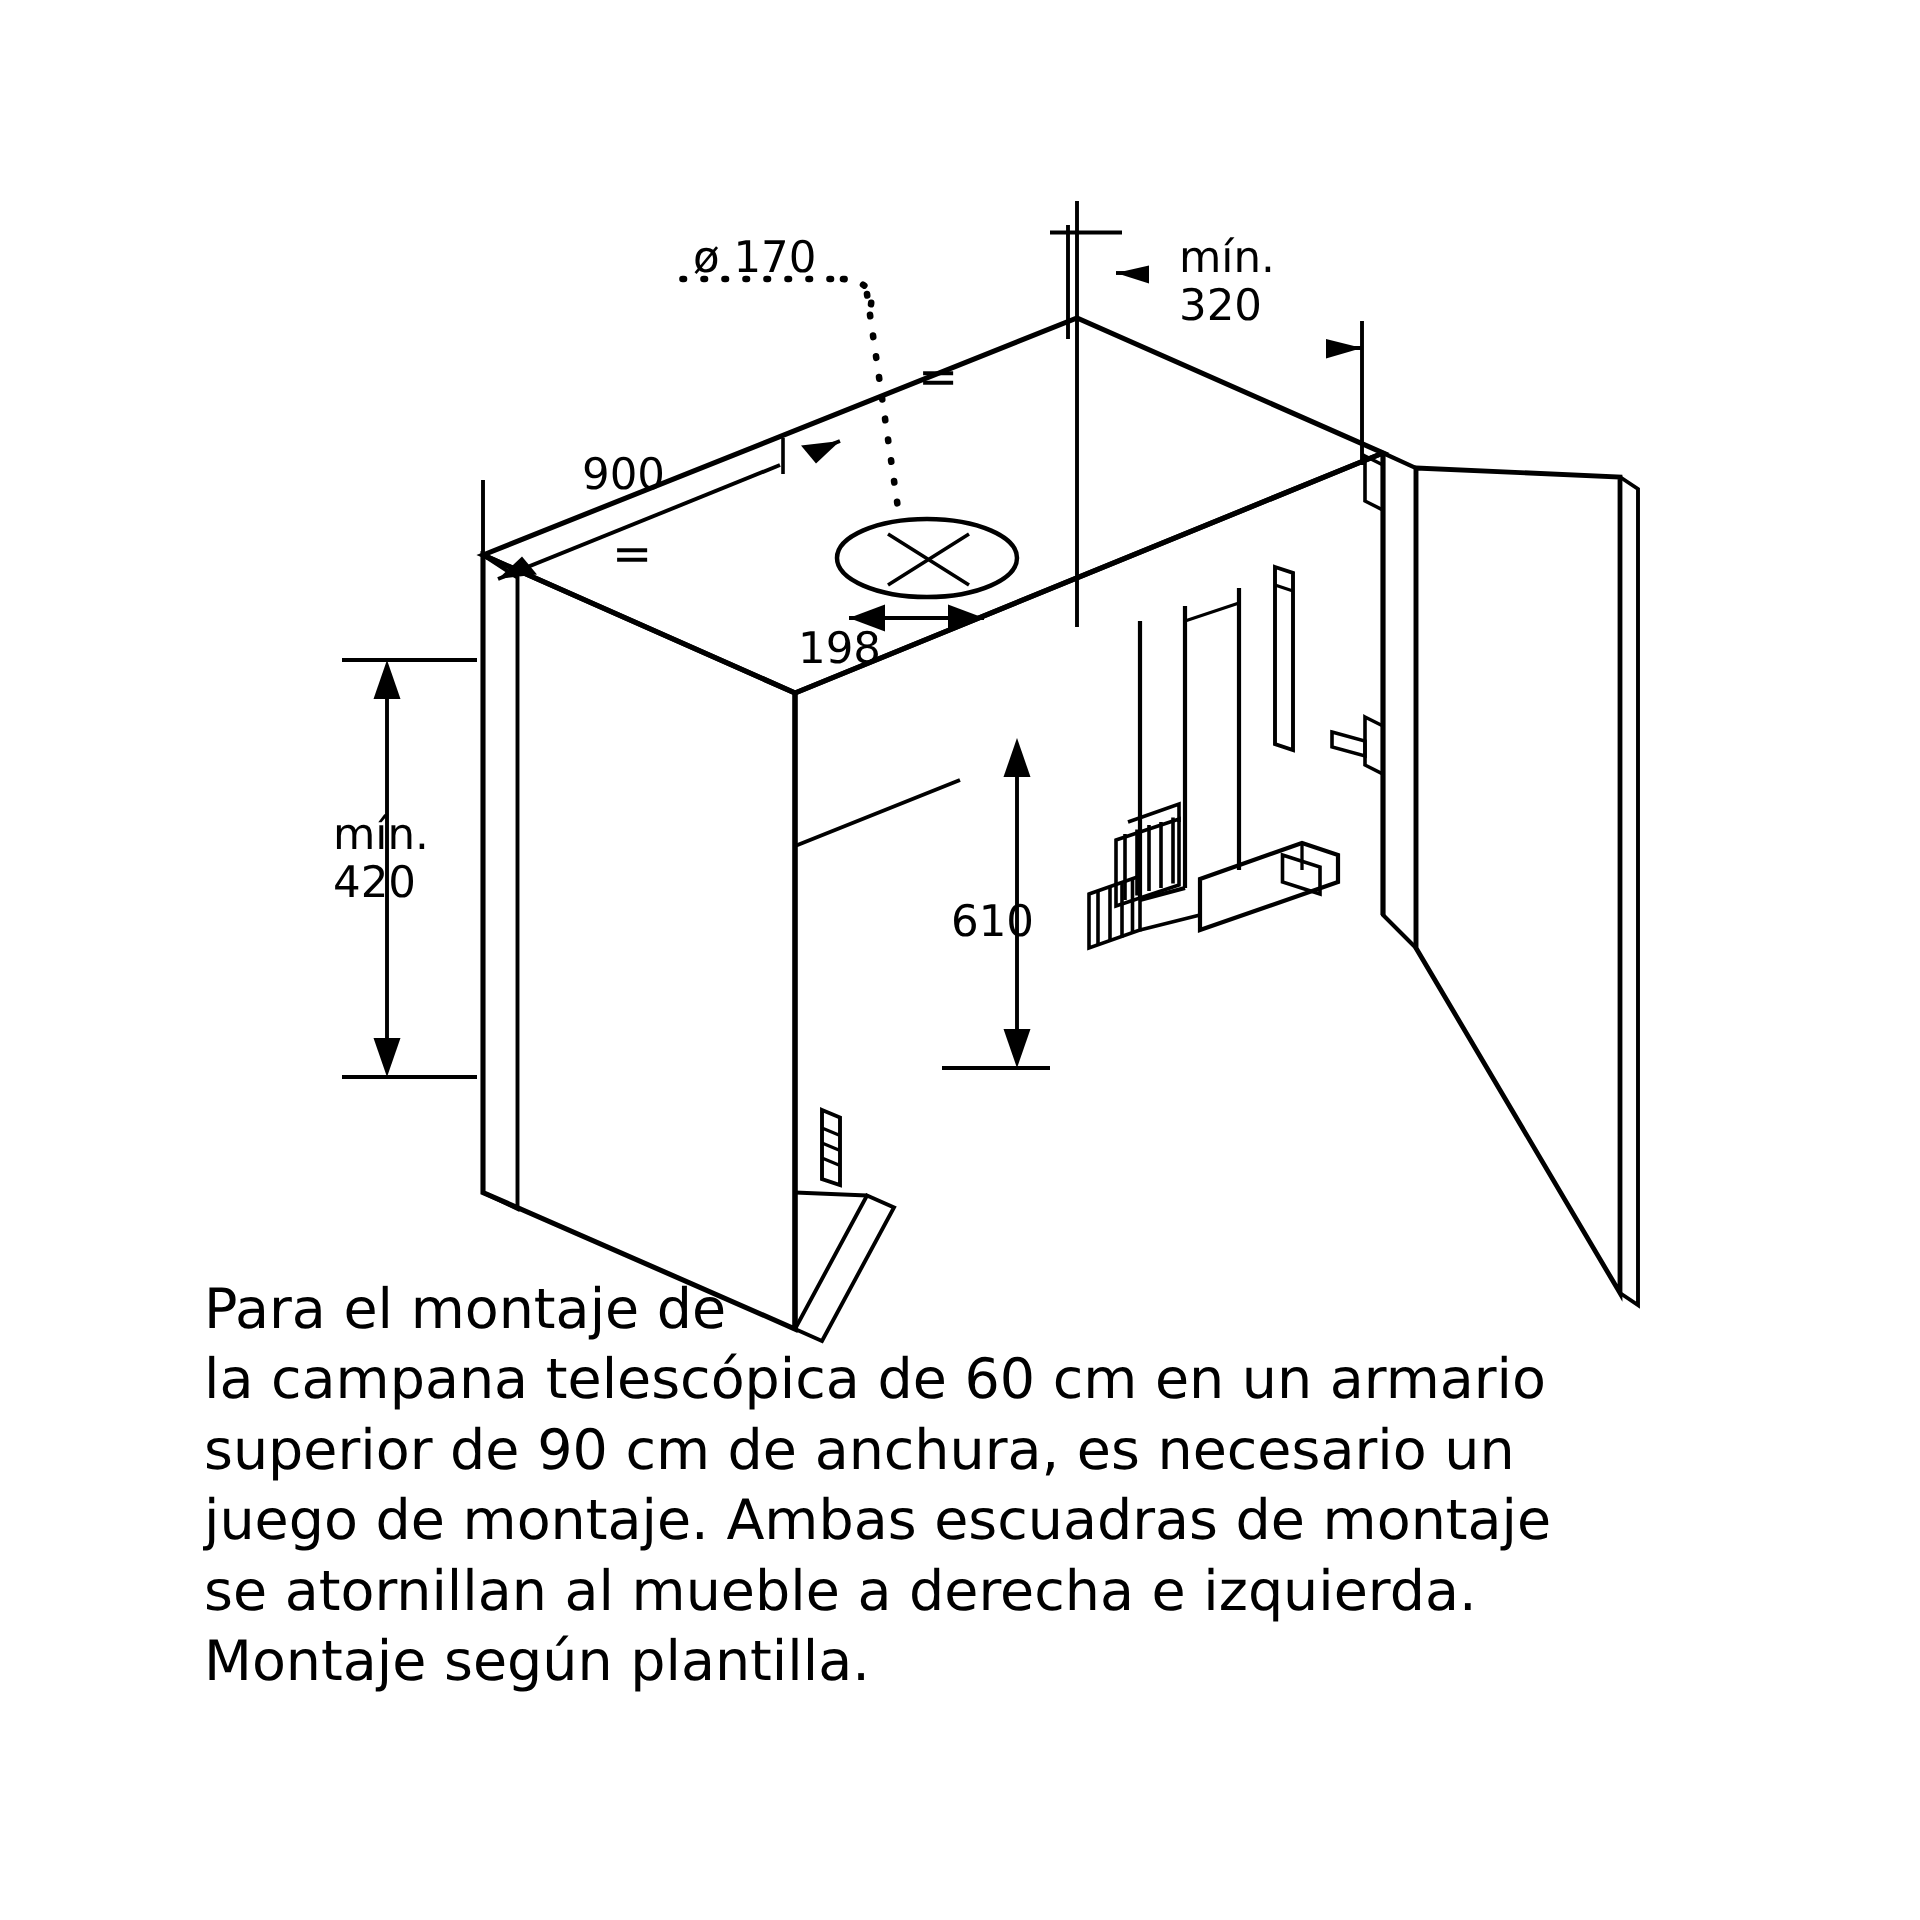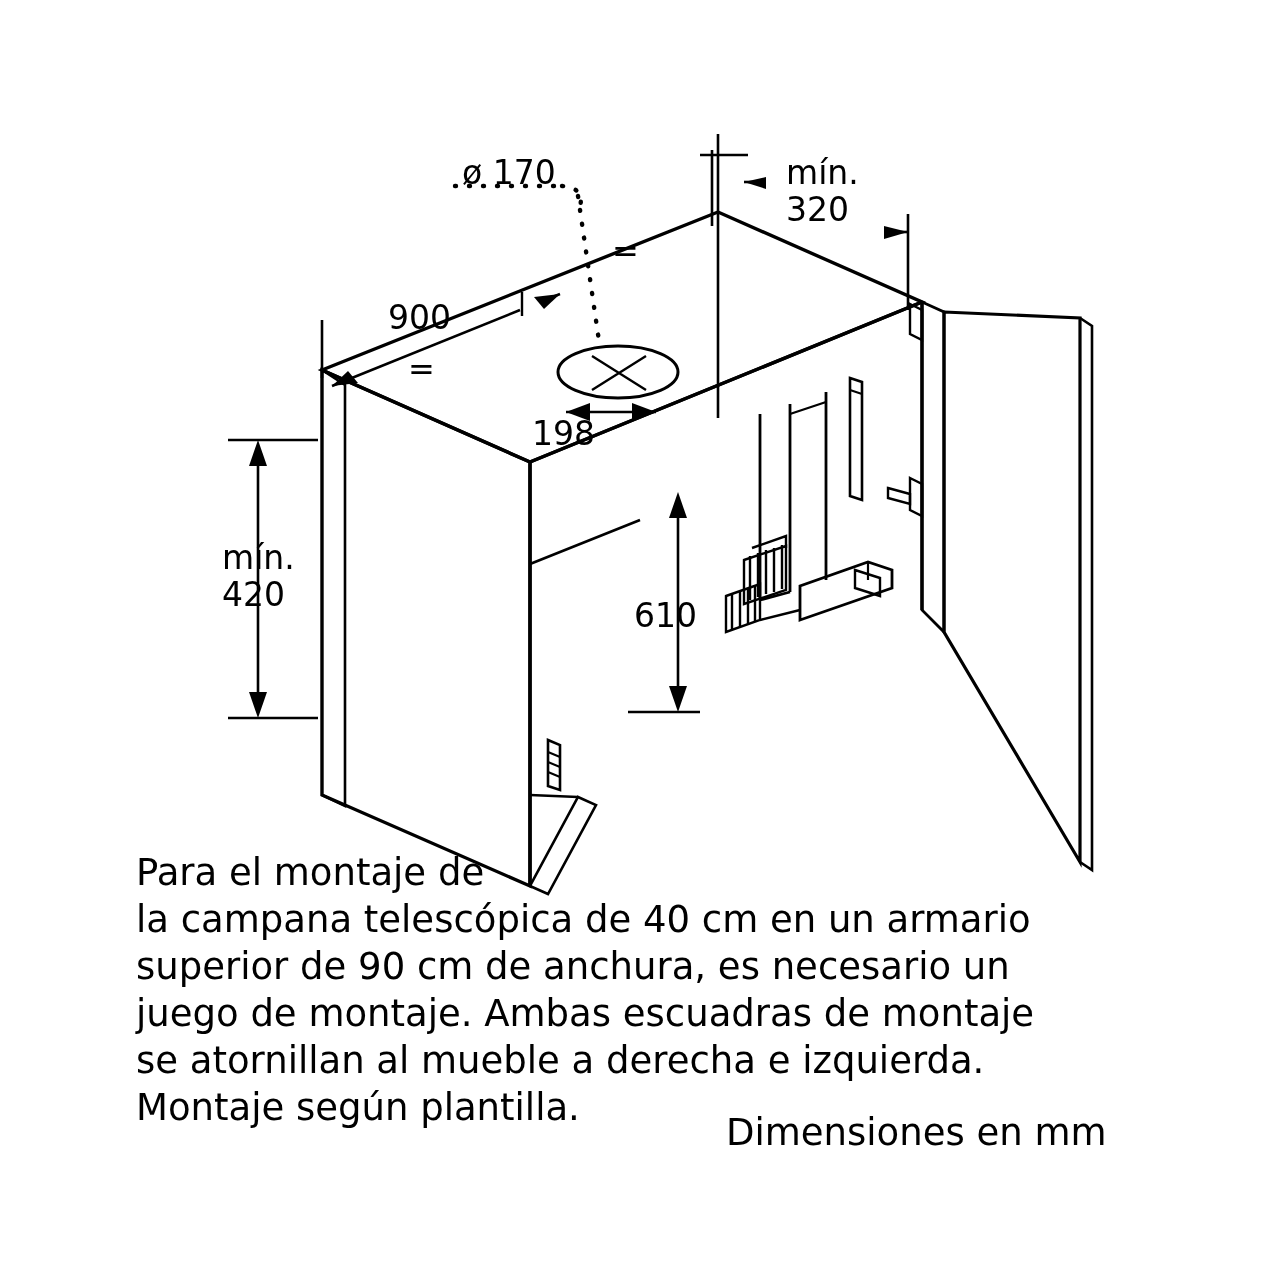--- a/index.html
+++ b/index.html
@@ -23,21 +23,21 @@
   svg.diagram {
     position: absolute;
     left: 0;
     top: 0;
     width: 1280px;
     height: 1280px;
   }
   .dim-label {
     position: absolute;
     font-family: "DejaVu Sans", sans-serif;
-    font-size: 33px;
+    font-size: 29px;
     line-height: 1.12;
     color: #000;
     white-space: pre;
   }
   .dim-label.two-line {
     white-space: pre-line;
   }
   .caption {
     position: absolute;
     font-family: "DejaVu Sans", sans-serif;
@@ -181,20 +181,19 @@
 320</div>
   <div class="dim-label two-line" id="lbl-min420">mín.
 420</div>
   <div class="dim-label" id="lbl-198">198</div>
   <div class="dim-label" id="lbl-340">610</div>
 
   <div class="dim-label" id="eq-1">=</div>
   <div class="dim-label" id="eq-2">=</div>
 
   <div class="caption" id="caption-main">Para el montaje de
-la campana telescópica de 40 cm en un armario
+la campana telescópica de 60 cm en un armario
 superior de 90 cm de anchura, es necesario un
 juego de montaje. Ambas escuadras de montaje
 se atornillan al mueble a derecha e izquierda.
 Montaje según plantilla.</div>
-  <div class="caption" id="caption-units">Dimensiones en mm</div>
 
 </div>
 
 </body></html>

